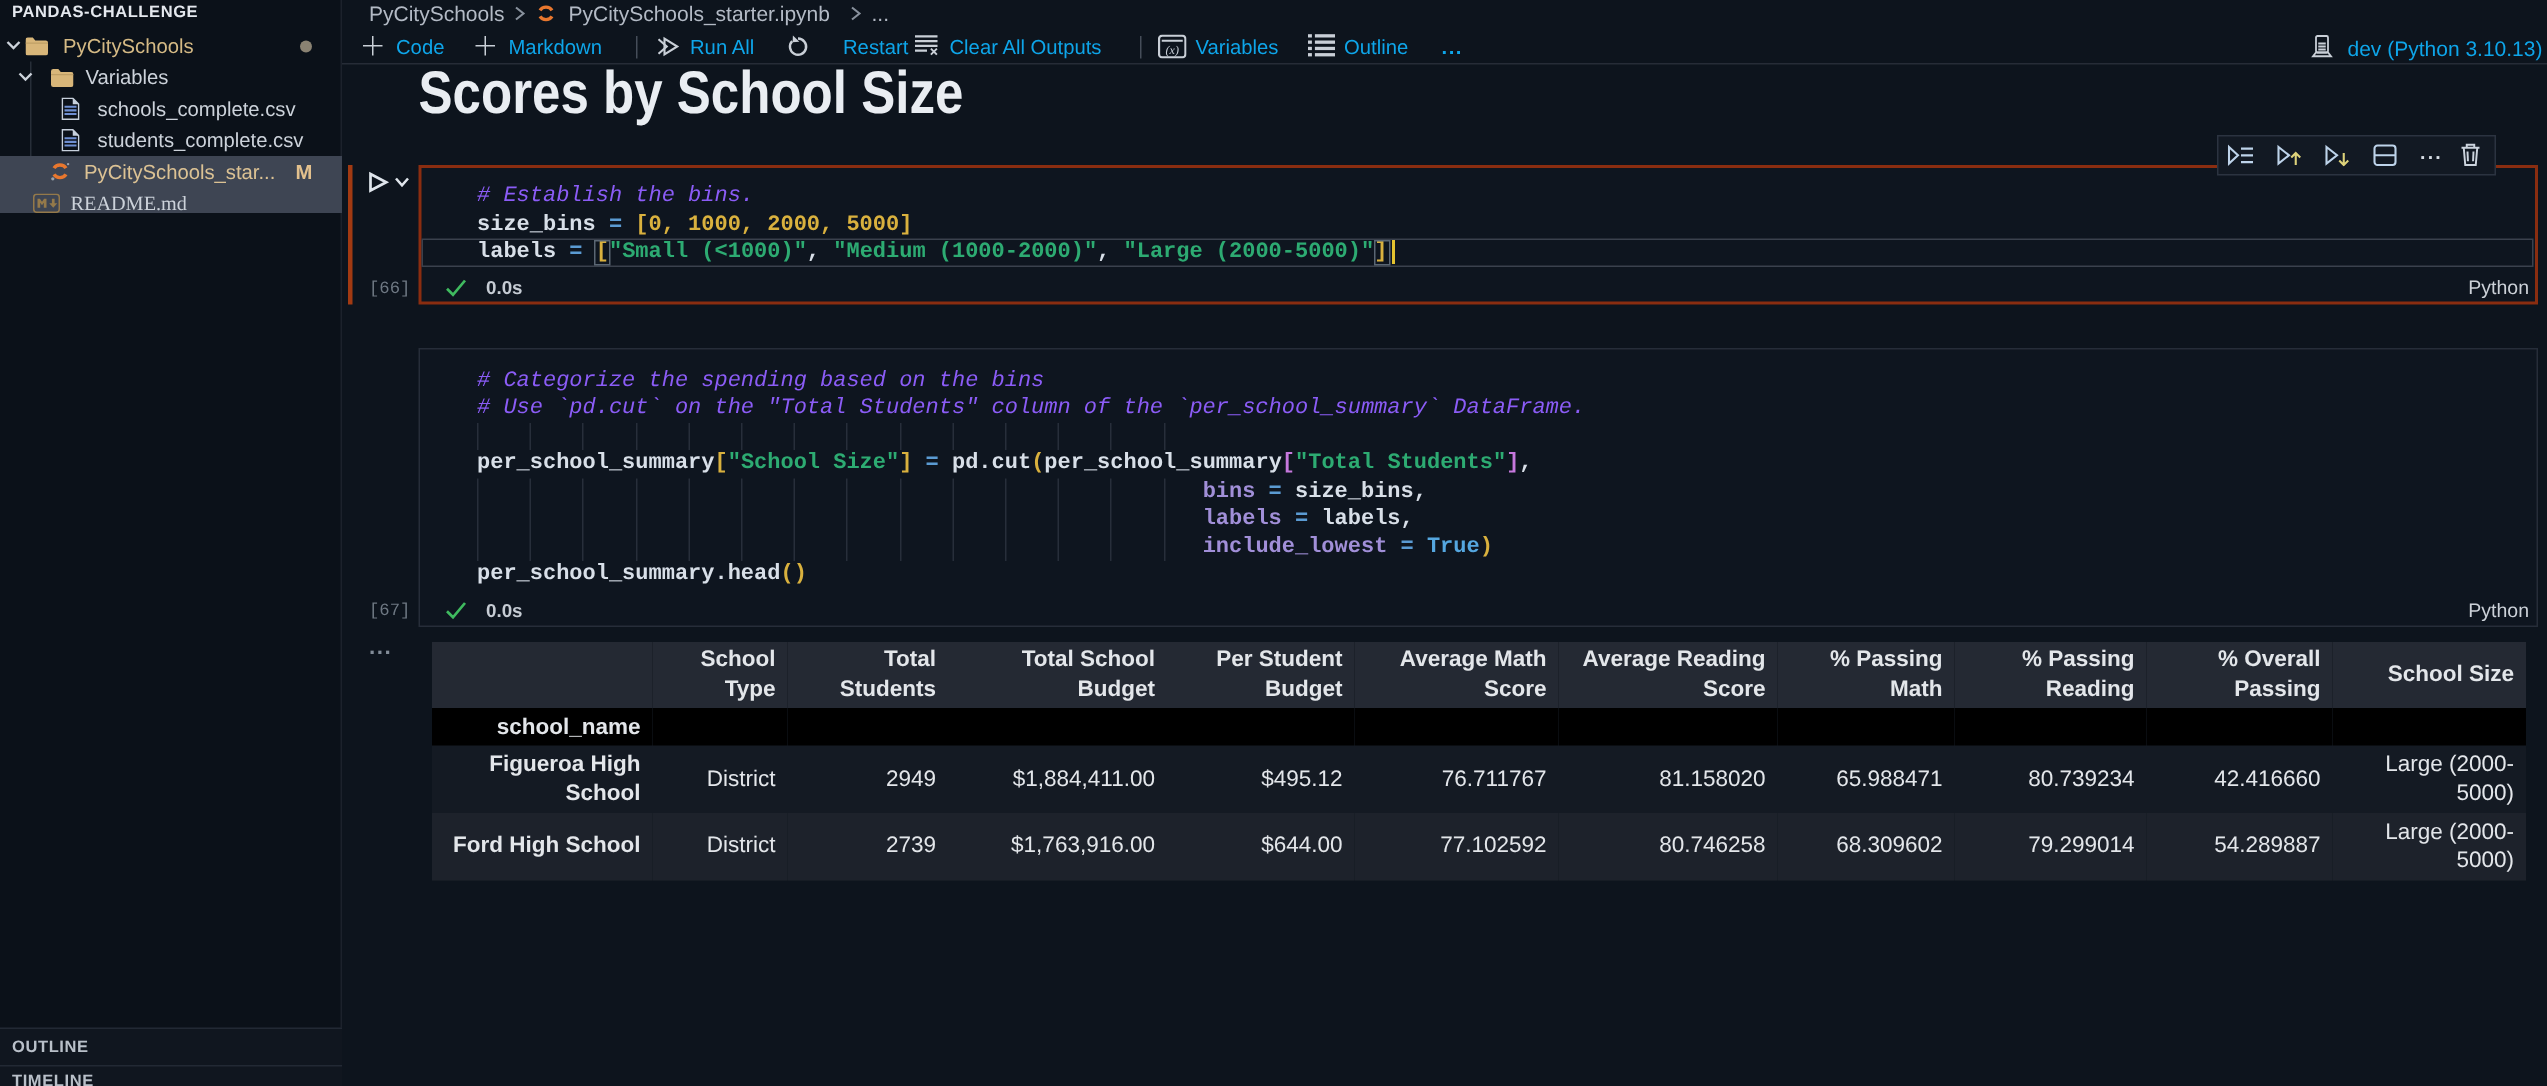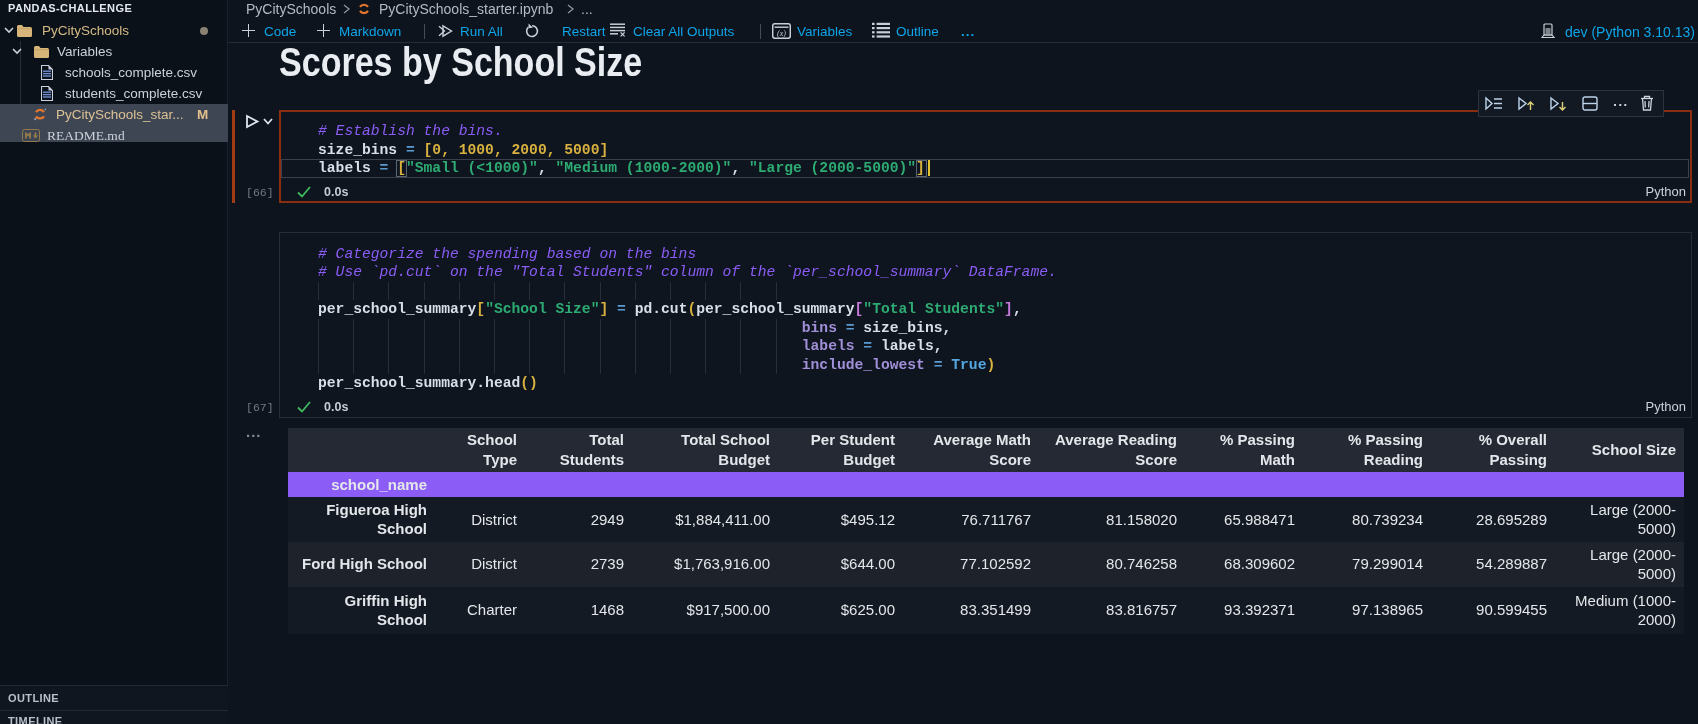--- a/index.html
+++ b/index.html
@@ -18,21 +18,21 @@
 .trow{position:absolute;left:0;width:228px;height:21px;font-size:13.5px;color:#ccd2da;}
 .trow span.lbl{position:absolute;top:3px;}
 .sect{position:absolute;left:0;width:228px;border-top:1px solid #222934;background:#10161f;font-size:11px;font-weight:bold;color:#b9c0c9;letter-spacing:.4px;}
 
 .tbtxt{position:absolute;font-size:13.5px;color:#0ea5e9;top:24px;}
 .bread{position:absolute;font-size:14px;color:#b3bac5;top:1px;}
 
 #df{position:absolute;left:288px;top:428px;border-collapse:collapse;table-layout:fixed;width:1396px;font-size:15px;color:#e3e6ea;font-family:"Liberation Sans",sans-serif;}
 #df th,#df td{padding:0 8px 0 0;text-align:right;vertical-align:middle;line-height:19.5px;font-weight:normal;overflow:hidden;}
 #df th{font-weight:bold;}
-#df{background:#141a23;} #df thead tr.hrow{background:#242933;} #df thead tr.irow{background:#8b5cf6;}
+#df{background:#141a23;} #df thead tr.hrow{background:#242933;} #df thead tr.irow{background:#000000;}
 .strp{background:#1d222b;}
 </style></head>
 <body>
 <div id="side">
   <div class="a" style="left:8px;top:2px;font-size:11px;font-weight:bold;color:#e4e8ee;letter-spacing:.4px;">PANDAS-CHALLENGE</div>
   <div class="a" style="left:20px;top:41px;width:1px;height:84px;background:#272e38;"></div>
 
   <div class="trow" style="top:20px;">
     <svg class="a" style="left:4px;top:6px;" width="10" height="8" viewBox="0 0 10 8">
         <polyline points="1,2 5,6 9,2" fill="none" stroke="#ccd2da" stroke-width="1.6"></polyline>
@@ -325,44 +325,31 @@
   <tr style="height:44.5px;">
           <th>Figueroa High<br>School</th>
           <td>District</td>
           <td>2949</td>
           <td>$1,884,411.00</td>
           <td>$495.12</td>
           <td>76.711767</td>
           <td>81.158020</td>
           <td>65.988471</td>
           <td>80.739234</td>
-          <td>28.695289</td>
+          <td>42.416660</td>
           <td>Large (2000-<br>5000)</td>
         </tr>
   <tr class="strp" style="height:45px;padding-left:44px;">
           <th>Ford High School</th>
           <td>District</td>
           <td>2739</td>
           <td>$1,763,916.00</td>
           <td>$644.00</td>
           <td>77.102592</td>
           <td>80.746258</td>
           <td>68.309602</td>
           <td>79.299014</td>
           <td>54.289887</td>
           <td>Large (2000-<br>5000)</td>
         </tr>
-  <tr style="height:47px;">
-          <th>Griffin High<br>School</th>
-          <td>Charter</td>
-          <td>1468</td>
-          <td>$917,500.00</td>
-          <td>$625.00</td>
-          <td>83.351499</td>
-          <td>83.816757</td>
-          <td>93.392371</td>
-          <td>97.138965</td>
-          <td>90.599455</td>
-          <td>Medium (1000-<br>2000)</td>
-        </tr>
   </tbody>
   </table>
 </div>
 
 </body></html>

